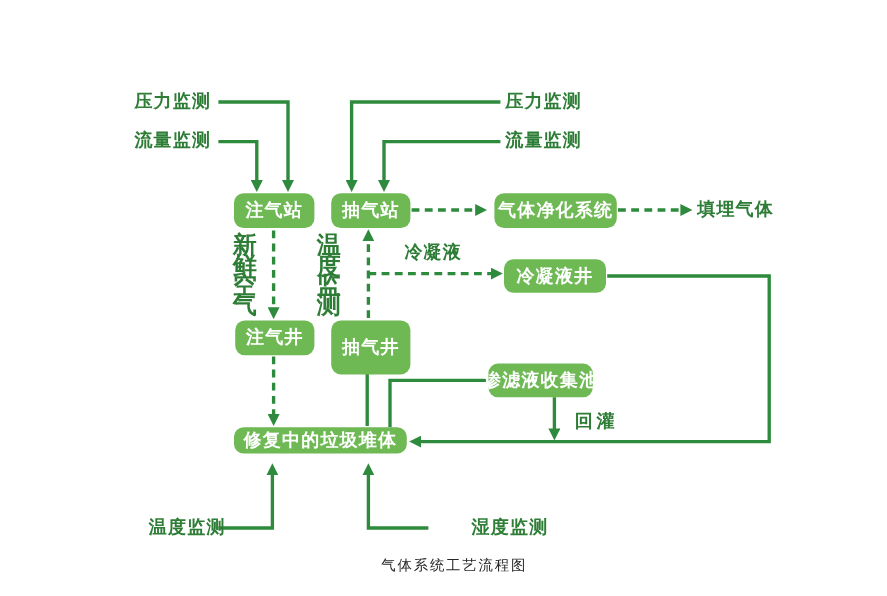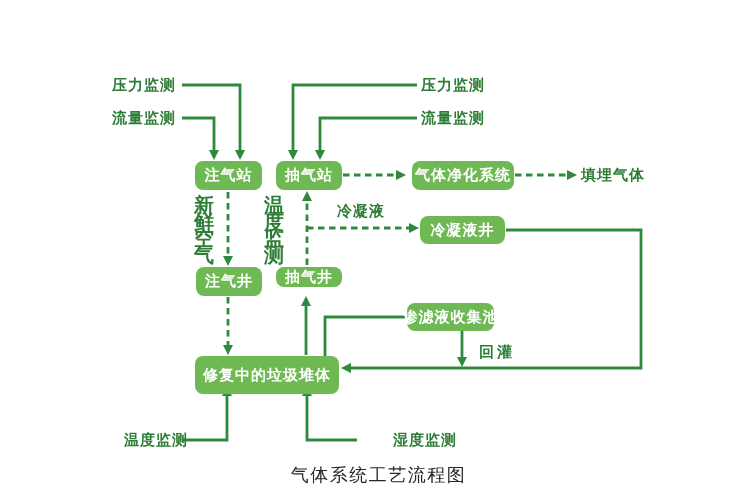--- a/index.html
+++ b/index.html
@@ -65,21 +65,21 @@
   }
   .diagram-title {
     position: absolute;
     left: 0;
     top: 463px;
     width: 100%;
     box-sizing: border-box;
     padding-left: 18px;
     text-align: center;
     font-family: "Liberation Serif", "DejaVu Serif", serif;
-    font-size: 18px;
+    font-size: 12px;
     letter-spacing: 1.5px;
     color: var(--title);
   }
 </style>
 </head>
 <body>
 
 <div class="canvas">
 
   <svg class="wires" viewBox="0 0 739 497" xmlns="http://www.w3.org/2000/svg">
@@ -106,23 +106,23 @@
     <path class="conn dashed" d="M307 228 H411" marker-end="url(#arrow)"></path>
     <path class="conn dashed" d="M343 175 H398" marker-end="url(#arrow)"></path>
     <path class="conn dashed" d="M515 175 H569" marker-end="url(#arrow)"></path>
   </svg>
 
   <div class="node" style="left:195px; top:161px; width:67px; height:29px;">注气站</div>
   <div class="node" style="left:276px; top:161px; width:66px; height:29px;">抽气站</div>
   <div class="node" style="left:412px; top:161px; width:102px; height:29px;">气体净化系统</div>
   <div class="node" style="left:196px; top:267px; width:66px; height:29px;">注气井</div>
   <div class="node" style="left:420px; top:216px; width:85px; height:28px;">冷凝液井</div>
-  <div class="node" style="left:276px; top:267px; width:66px; height:20px;">抽气井</div>
+  <div class="node" style="left:276px; top:267px; width:66px; height:45px;">抽气井</div>
   <div class="node" style="left:407px; top:303px; width:87px; height:28px;">渗滤液收集池</div>
-  <div class="node" style="left:195px; top:356px; width:144px; height:38px;font-family:Liberation Mono, monospace;">修复中的垃圾堆体</div>
+  <div class="node" style="left:195px; top:356px; width:144px; height:22px;font-family:Liberation Mono, monospace;">修复中的垃圾堆体</div>
 
   <div class="lbl" style="left:112px; top:77px;">压力监测</div>
   <div class="lbl" style="left:112px; top:110px;">流量监测</div>
   <div class="lbl" style="left:421px; top:77px;">压力监测</div>
   <div class="lbl" style="left:421px; top:110px;">流量监测</div>
   <div class="lbl" style="left:581px; top:167px;">填埋气体</div>
   <div class="vlbl" style="left:194px; top:197px;">新鲜空气</div>
   <div class="vlbl" style="left:264px; top:197px;">温度监测</div>
   <div class="lbl" style="left:337px; top:203px;">冷凝液</div>
   <div class="lbl" style="left:479px; top:344px; letter-spacing:3px;">回灌</div>

